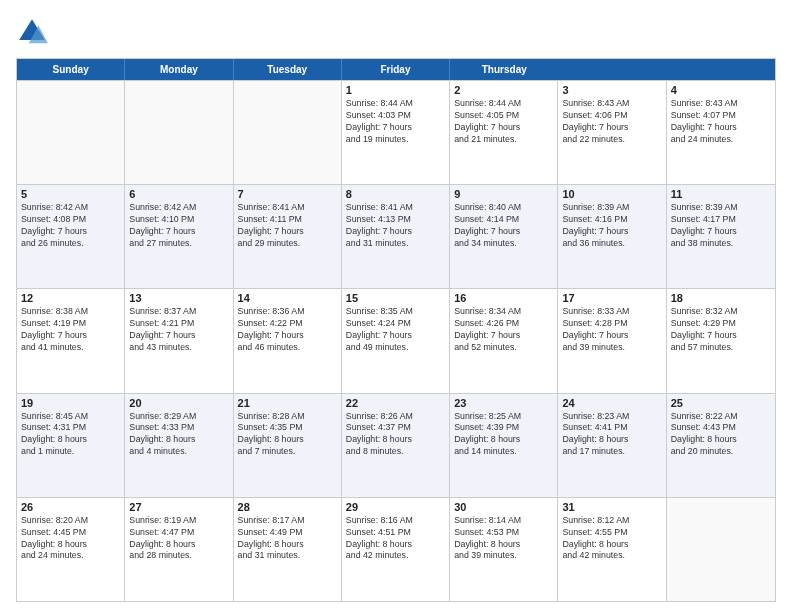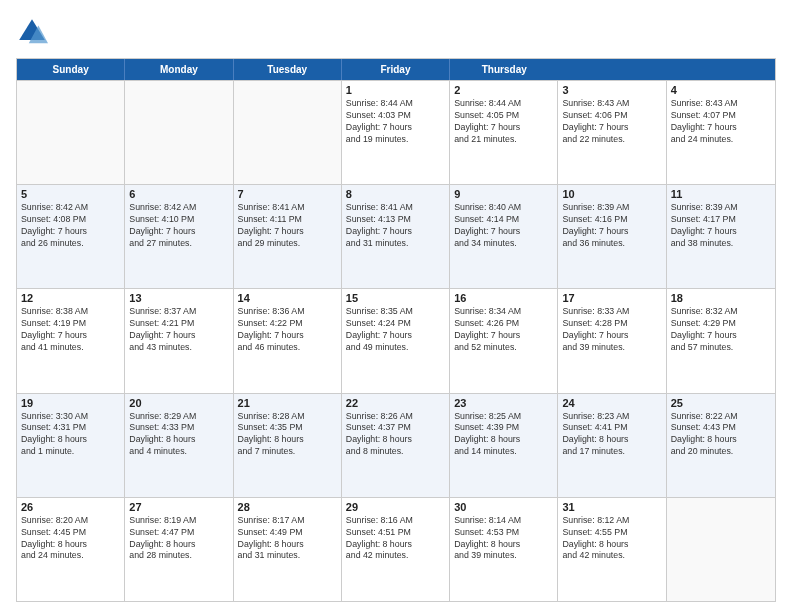--- a/index.html
+++ b/index.html
@@ -275,21 +275,21 @@
             <span class="day-num">18</span>
             <div class="cell-text">Sunrise: 8:32 AM</div>
             <div class="cell-text">Sunset: 4:29 PM</div>
             <div class="cell-text">Daylight: 7 hours</div>
             <div class="cell-text">and 57 minutes.</div>
           </div>
         </div>
         <div class="cal-row">
           <div class="cal-cell alt-bg">
             <span class="day-num">19</span>
-            <div class="cell-text">Sunrise: 3:30 AM</div>
+            <div class="cell-text">Sunrise: 8:45 AM</div>
             <div class="cell-text">Sunset: 4:31 PM</div>
             <div class="cell-text">Daylight: 8 hours</div>
             <div class="cell-text">and 1 minute.</div>
           </div>
           <div class="cal-cell alt-bg">
             <span class="day-num">20</span>
             <div class="cell-text">Sunrise: 8:29 AM</div>
             <div class="cell-text">Sunset: 4:33 PM</div>
             <div class="cell-text">Daylight: 8 hours</div>
             <div class="cell-text">and 4 minutes.</div>

